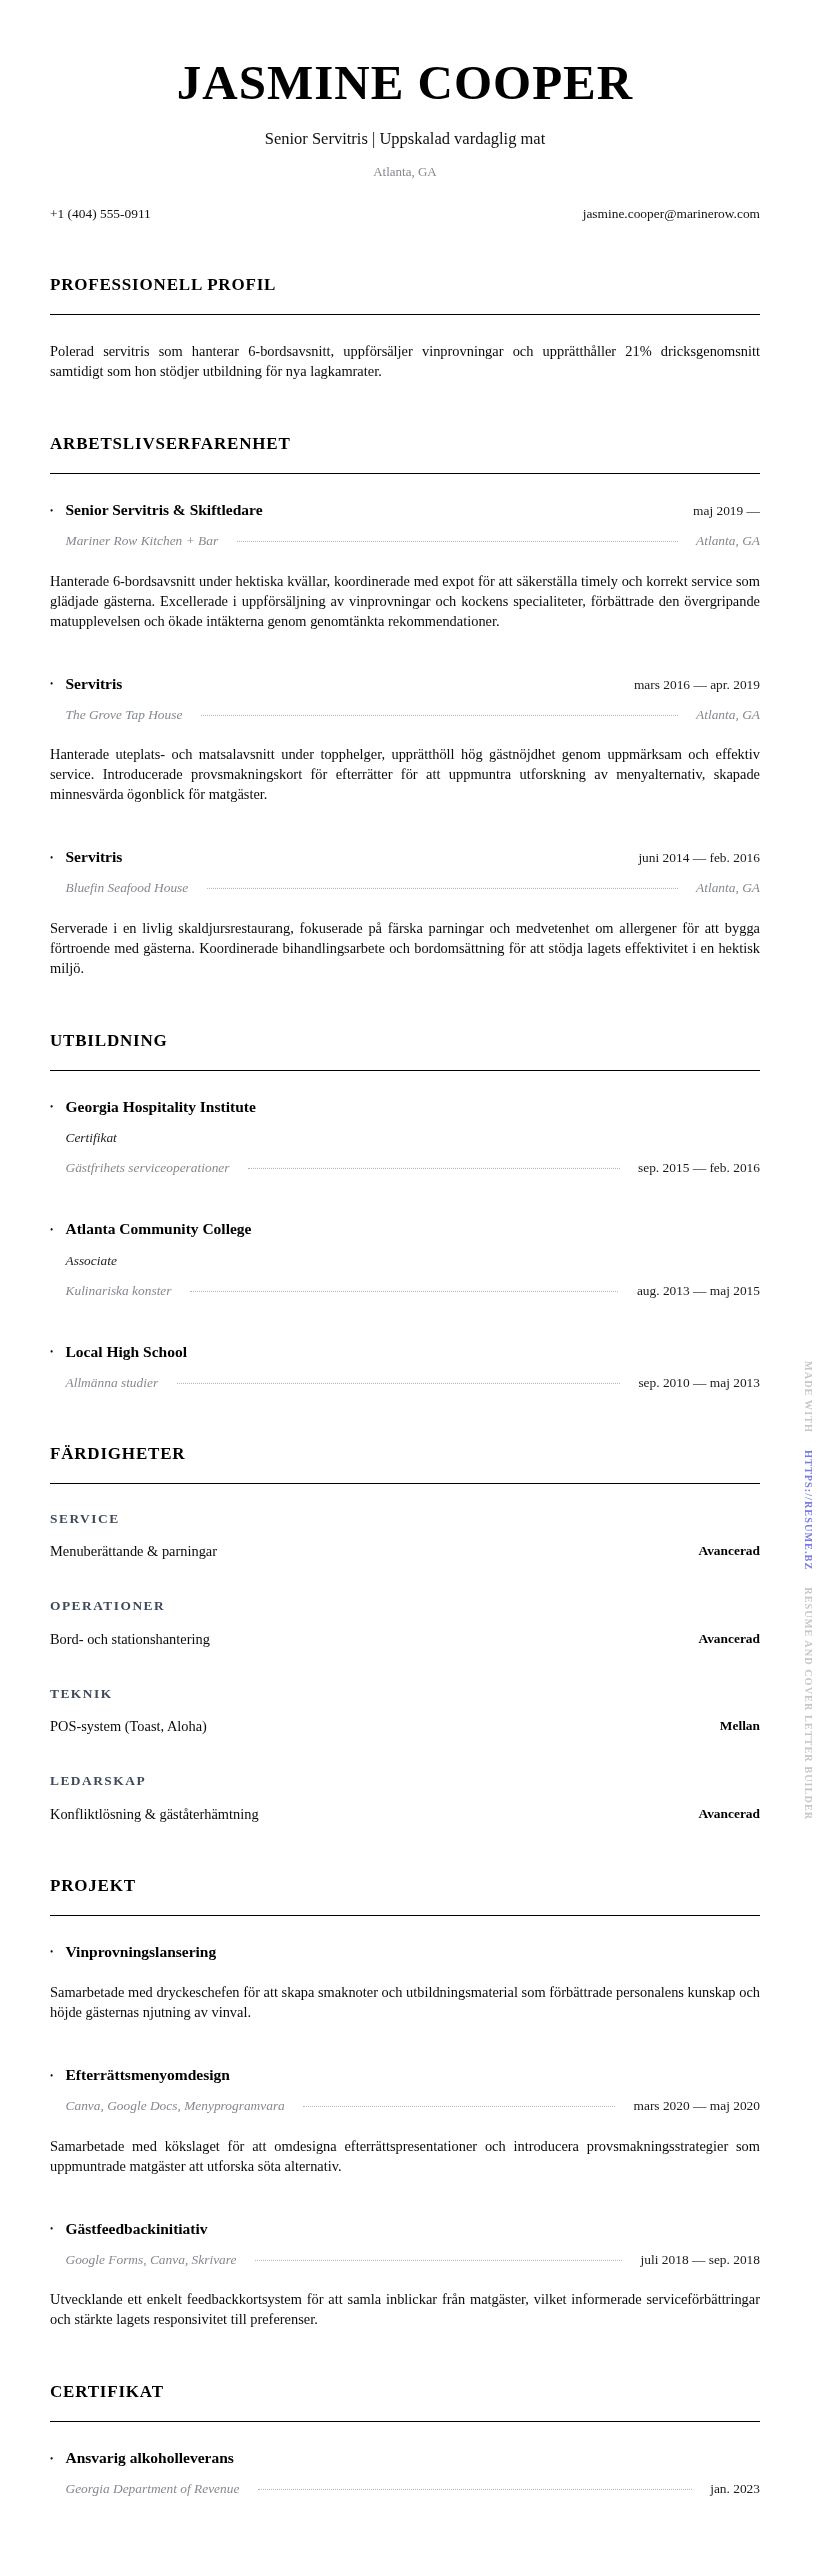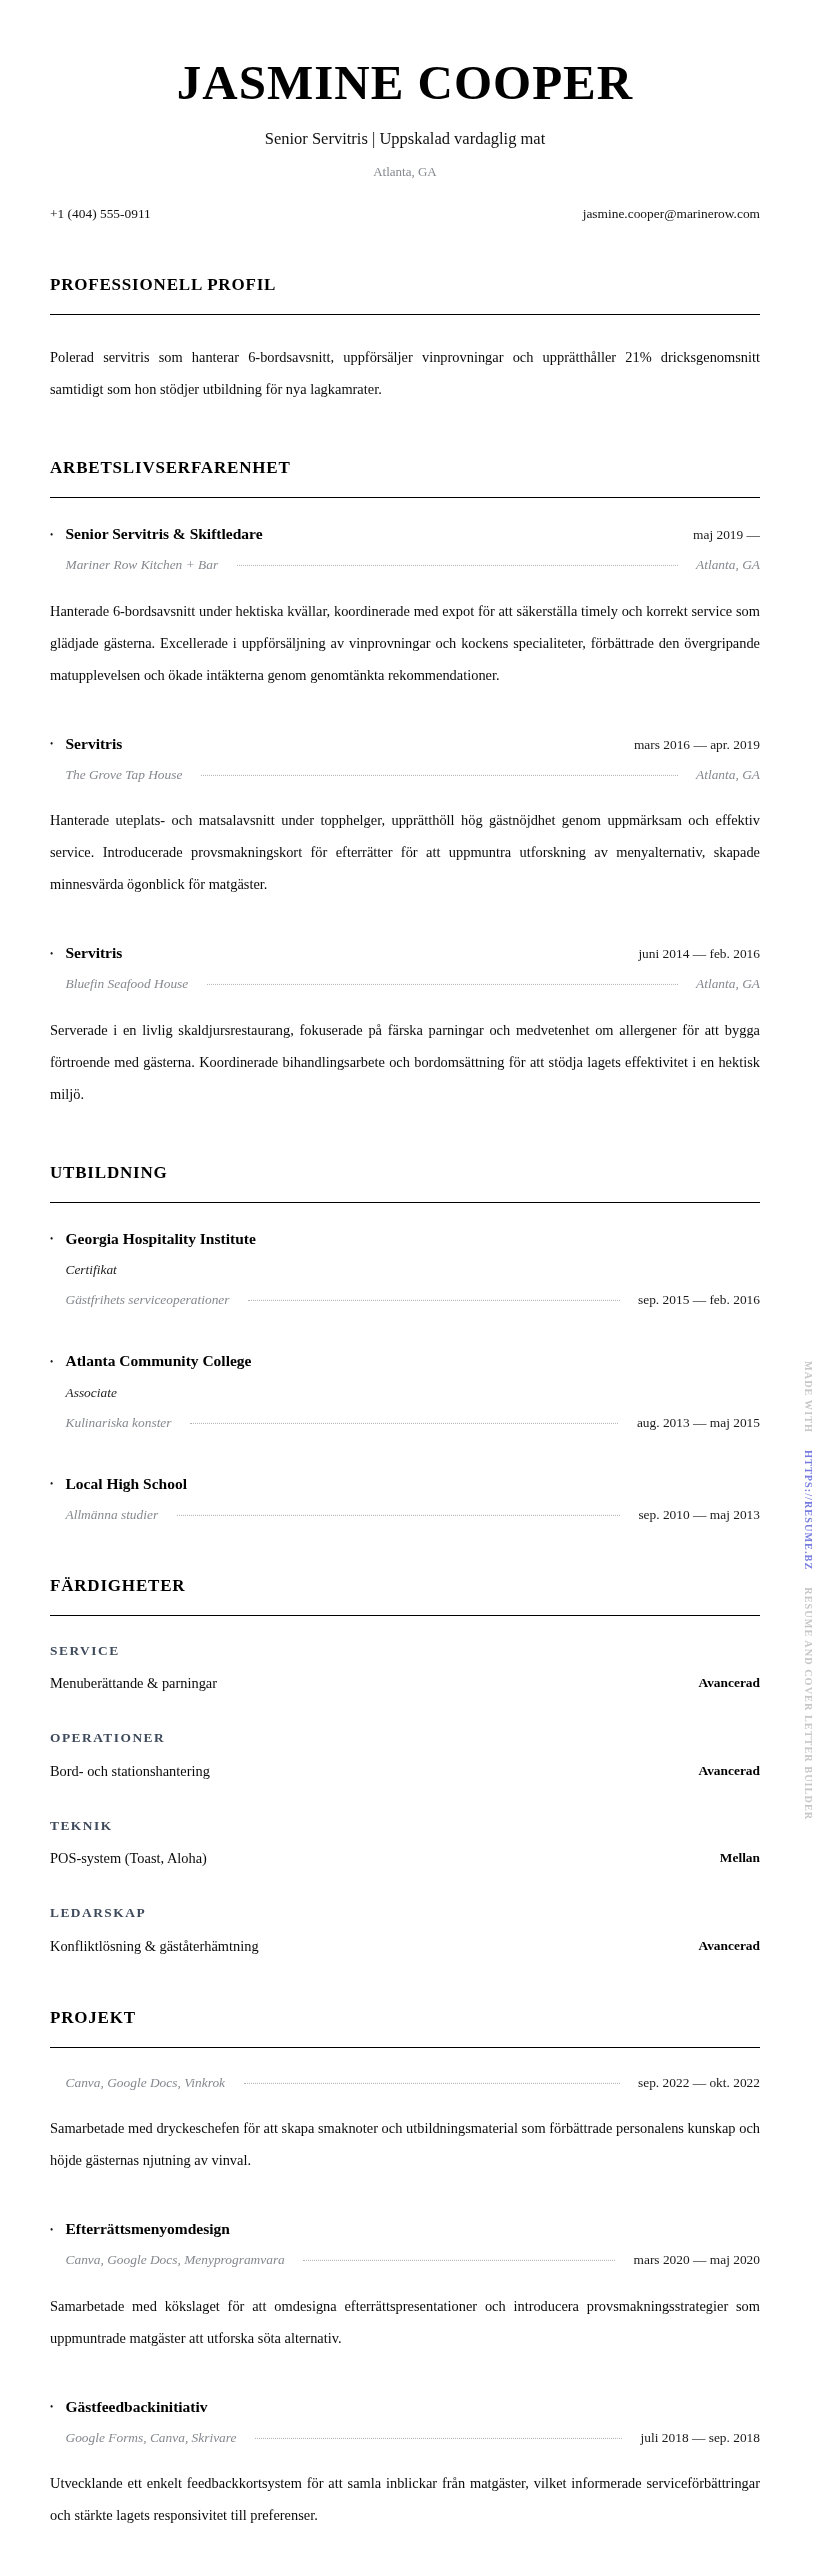--- a/index.html
+++ b/index.html
@@ -63,21 +63,21 @@
     flex: 1;
     min-width: 26px;
     border-bottom: 1px dotted #aeb3b9;
     margin: 0 18.5px;
     transform: translateY(-3.1px);
   }
   .degree-line { margin-top: 14.4px; padding-left: 15.5px; font-style: italic; font-size: 13.4px; color: #222; }
   .desc {
     margin-top: 21.6px;
     font-size: 14.4px;
-    line-height: 32px;
+    line-height: 20px;
     text-align: justify;
     color: #0a0a0a;
   }
   .profile-text { margin-top: 26px; }
 
   
   .skill-group { margin-top: 27px; }
   .skill-group + .skill-group { margin-top: 38px; }
   .skill-cat {
     font-size: 13.4px;
@@ -248,24 +248,23 @@
           <span class="skill-name">Konfliktlösning &amp; gäståterhämtning</span>
           <span class="skill-level">Avancerad</span>
         </div>
       </div>
     </div>
 
     <div class="section">
       <div class="section-title">PROJEKT</div>
 
       <div class="entry">
-        <div class="sub-row">
-          <span class="muted-italic">Canva, Google Docs, Vinkrok</span>
-          <span class="leader"></span>
-          <span class="dates">sep. 2022 — okt. 2022</span>
+        <div class="head-row">
+          <span class="bullet"></span>
+          <span class="entry-title">Vinprovningslansering</span>
         </div>
         <div class="desc">Samarbetade med dryckeschefen för att skapa smaknoter och utbildningsmaterial som förbättrade personalens kunskap och höjde gästernas njutning av vinval.</div>
       </div>
 
       <div class="entry">
         <div class="head-row">
           <span class="bullet"></span>
           <span class="entry-title">Efterrättsmenyomdesign</span>
         </div>
         <div class="sub-row">

